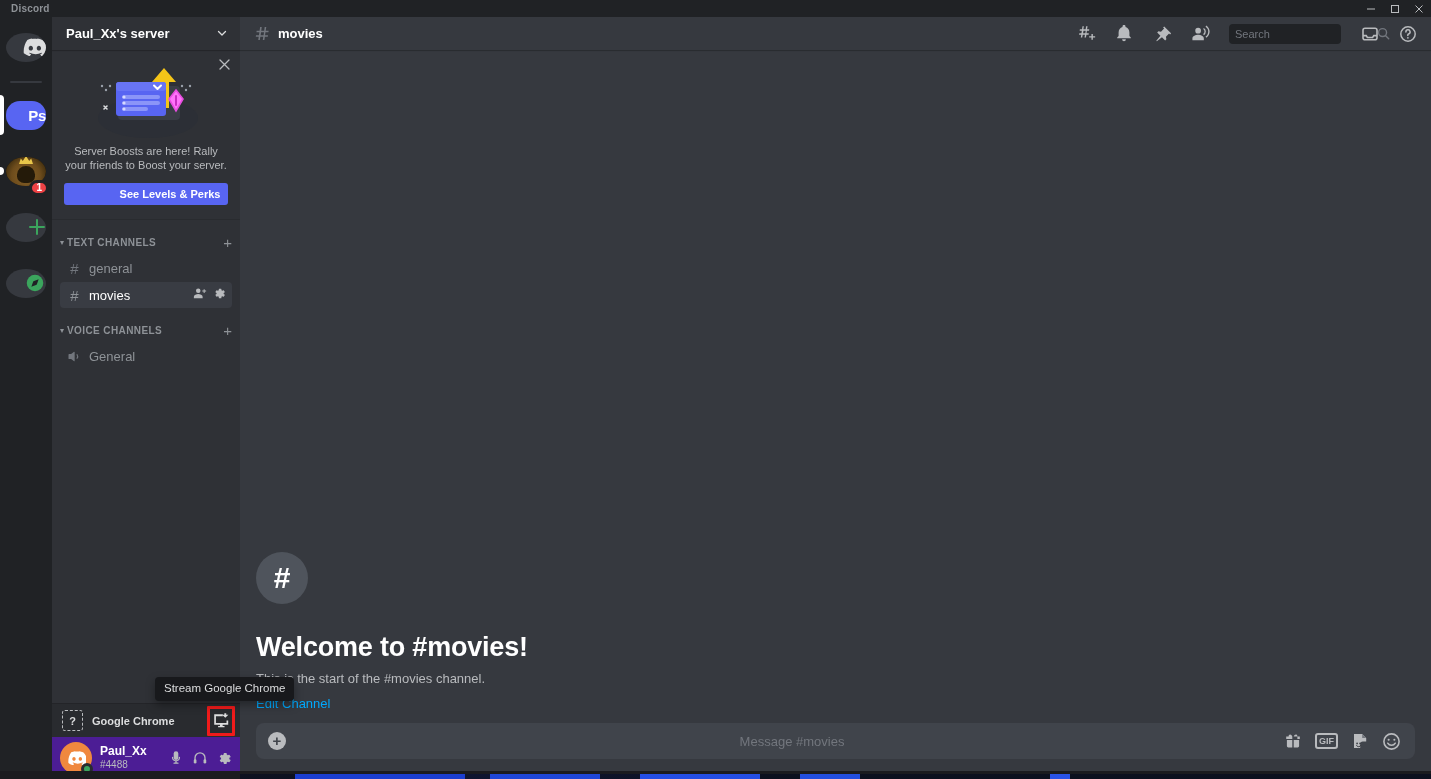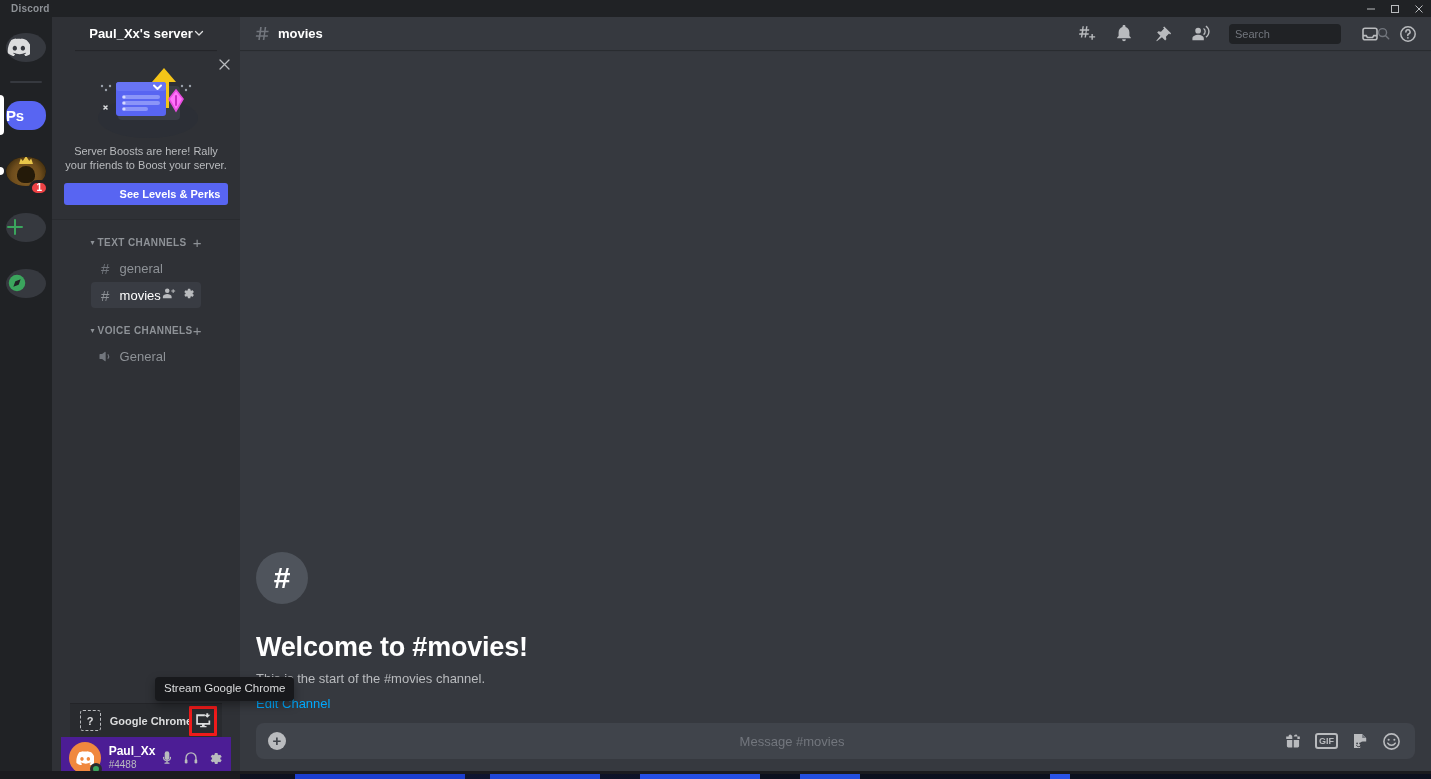--- a/index.html
+++ b/index.html
@@ -59,21 +59,21 @@
     transform: translateY(-50%);
     width: 4px; background: #fff;
     border-radius: 0 4px 4px 0;
   }
   .pill-sel { height: 40px; }
   .pill-dot { height: 8px; }
   .guild {
     width: 40px; height: 29px;
     border-radius: 50%;
     background: #36393f;
-    display: flex; align-items: center; justify-content: flex-start;
+    display: flex; align-items: center; justify-content: flex-end;
     color: #dcddde;
     overflow: hidden;
     position: relative;
   }
   .guild.sel-sq { border-radius: 14px; }
   .guild-ps {
     background: #5865f2; color: #fff;
     font-size: 15px; font-weight: bold;
     letter-spacing: -.3px;
   }
@@ -110,21 +110,21 @@
     width: 32px; height: 2px; background: #36393f;
     border-radius: 1px; margin: 2px 0 8px 0;
   }
   .guild-green { color: #3ba55d; }
 
   
   .channel-sidebar {
     position: absolute; top: 17px; left: 52px;
     width: 188px; height: 762px;
     background: #2f3136;
-    display: flex; flex-direction: column; align-items: center;
+    display: flex; flex-direction: column;
   }
   .server-header {
     height: 33px; flex: 0 0 33px;
     display: flex; align-items: center;
     padding: 0 12px 0 14px;
     box-shadow: 0 1px 0 rgba(4,4,5,.2), 0 1.5px 0 rgba(6,6,7,.05);
     cursor: pointer;
   }
   .server-name {
     flex: 1; color: #fff; font-size: 13px; font-weight: bold;

